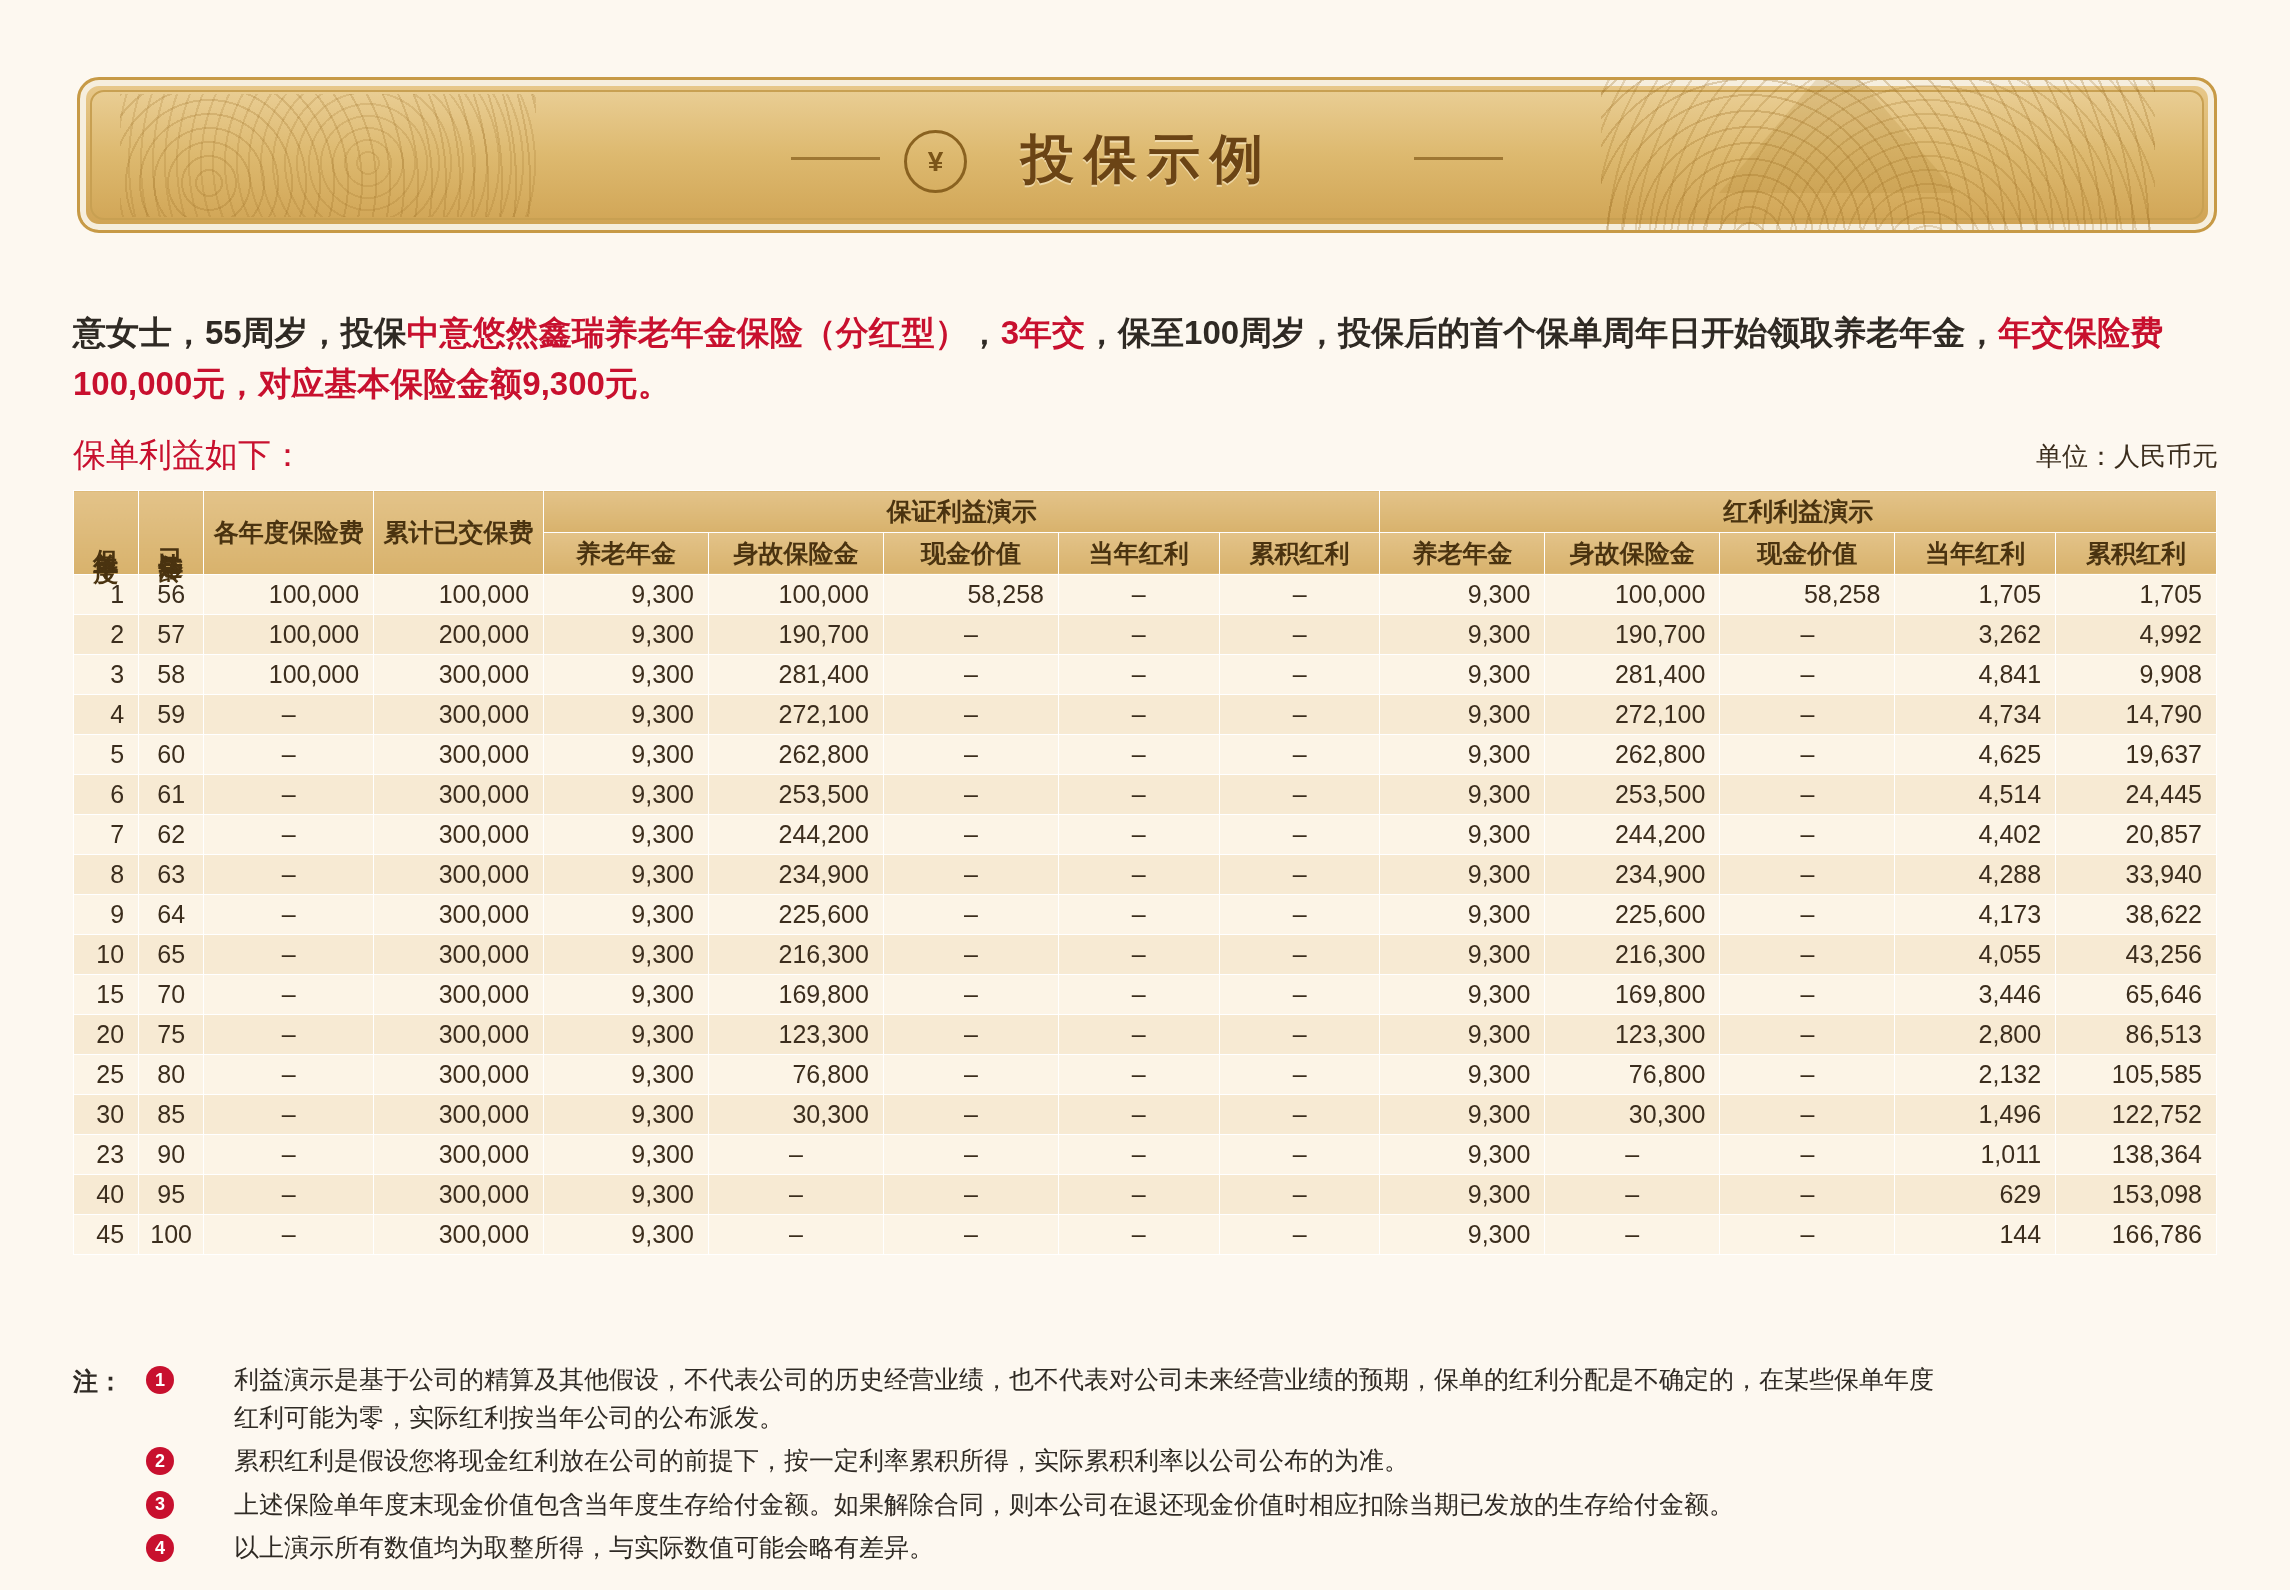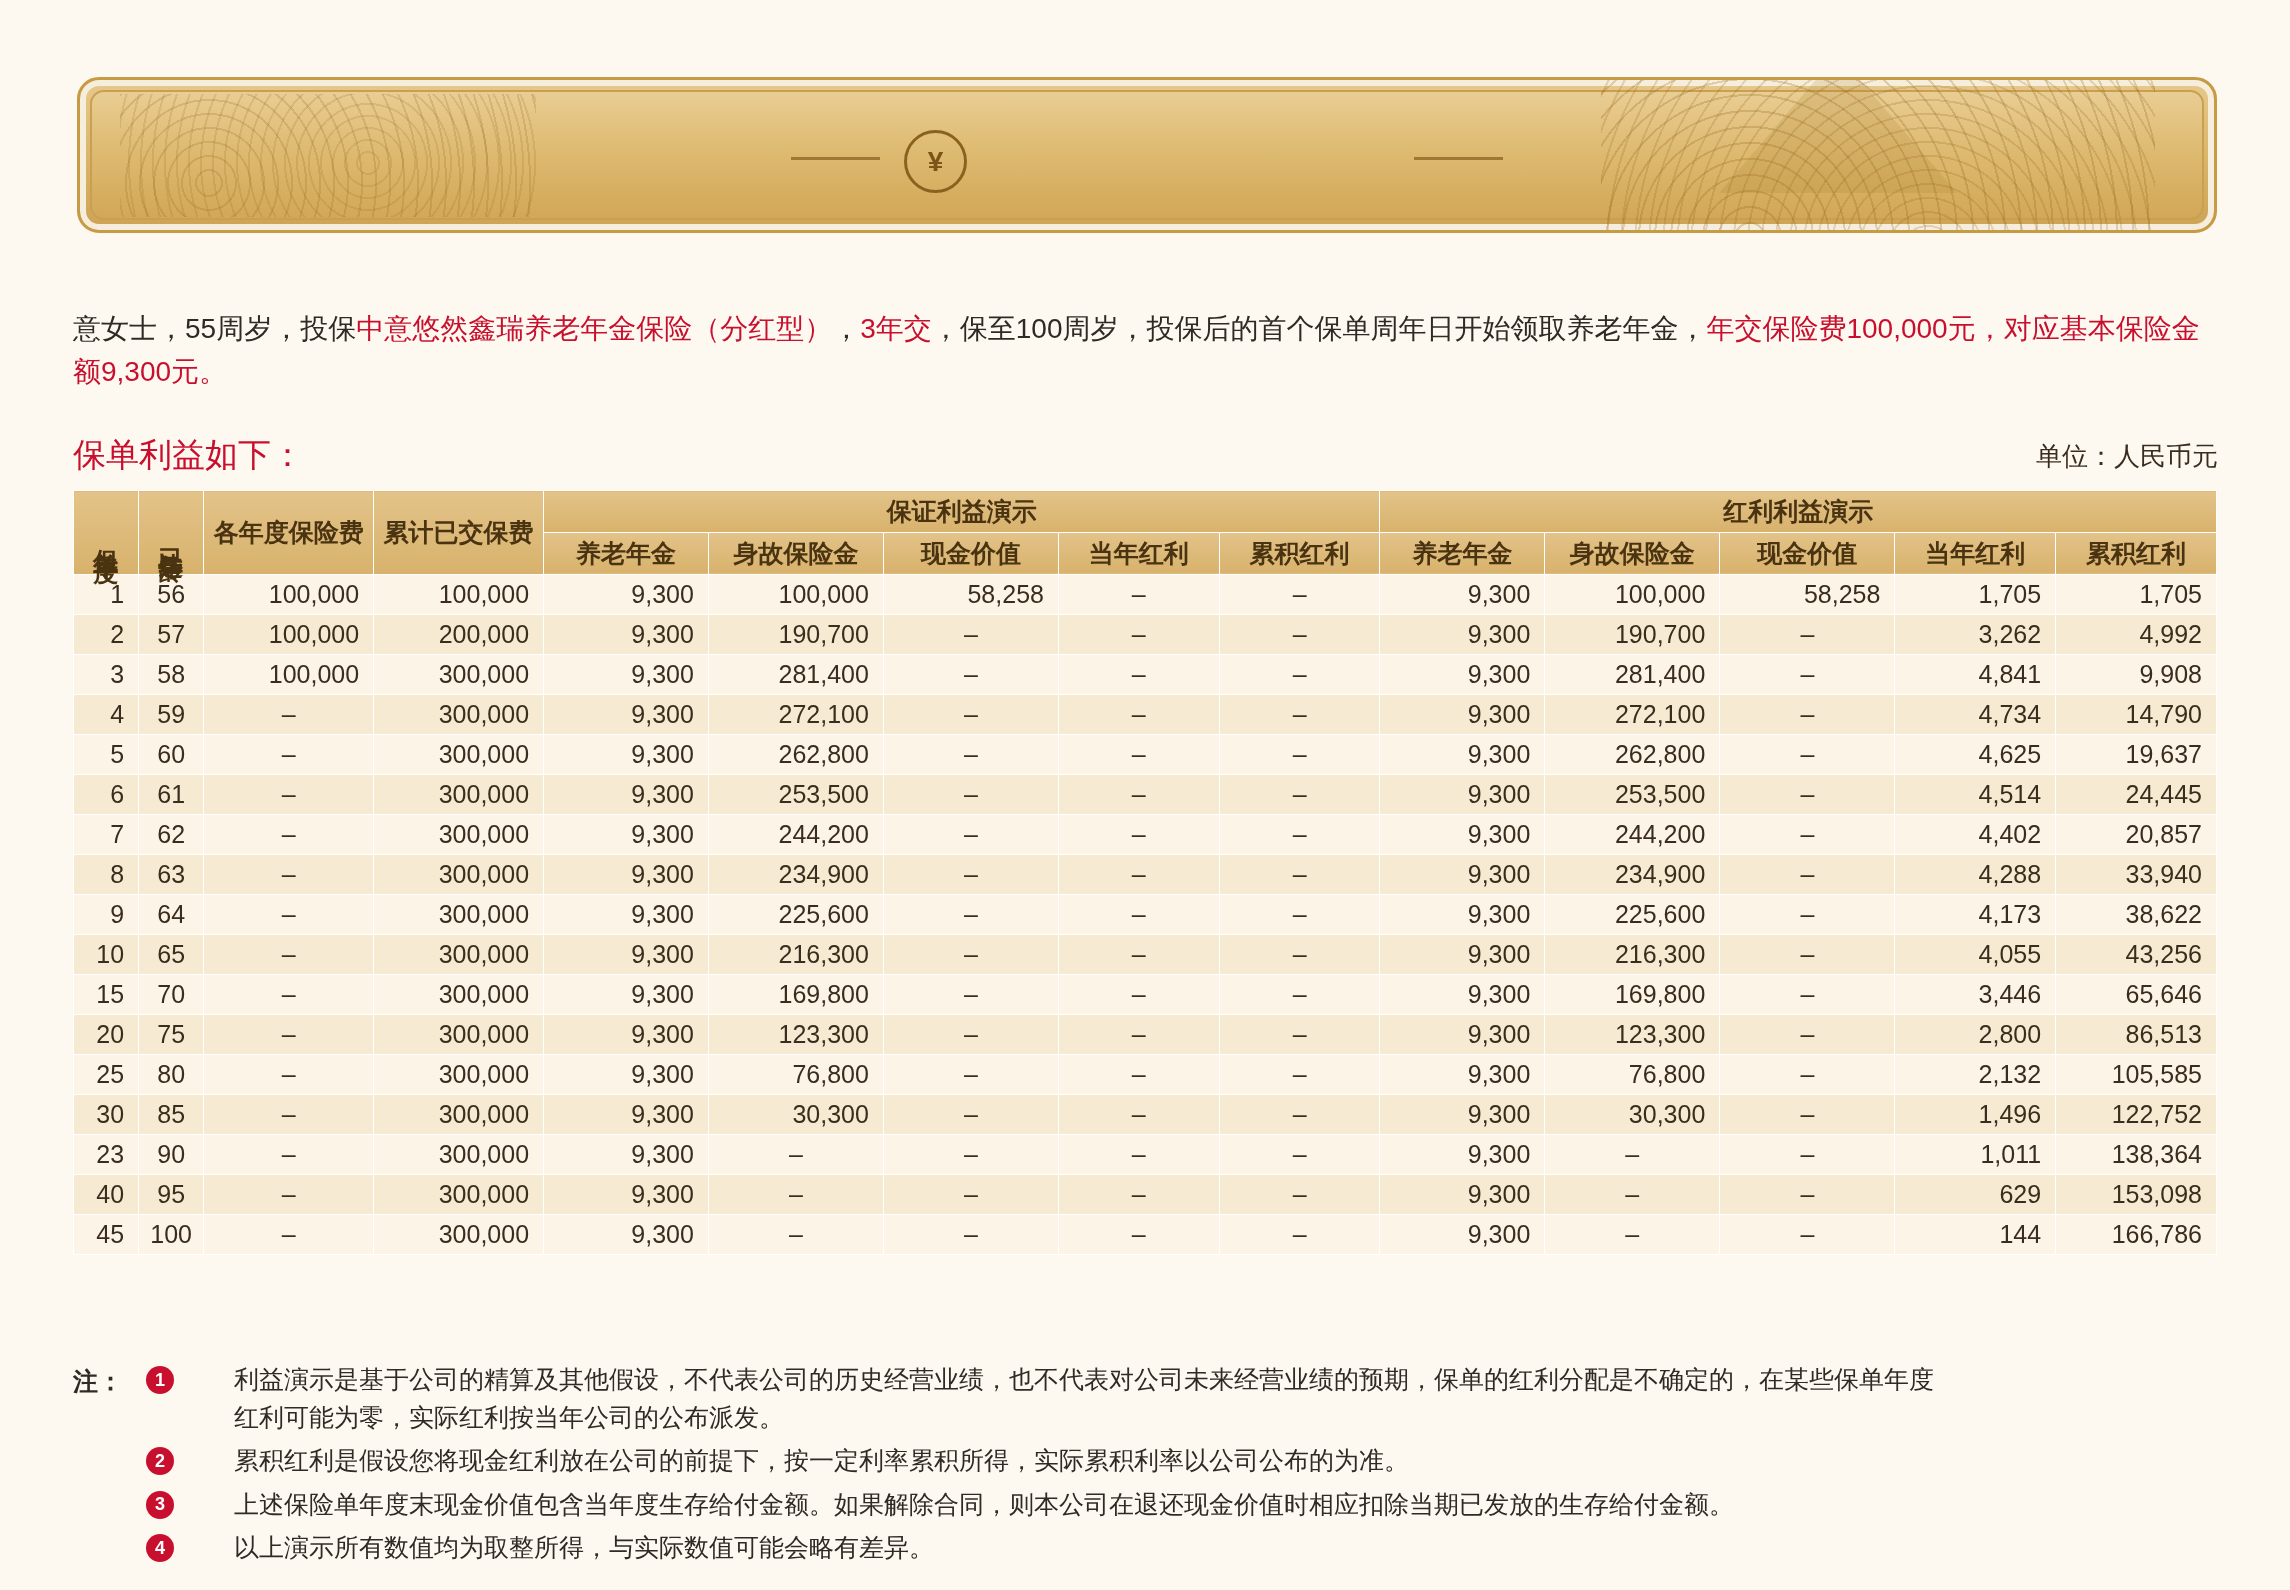--- a/index.html
+++ b/index.html
@@ -55,21 +55,21 @@
       repeating-radial-gradient(circle at 248px 69px, transparent 0 10px, rgba(150,104,30,.18) 10px 12px);
   }
   .peak{
     position:absolute;right:257px;top:-26px;width:0;height:0;
     border-left:119px solid transparent;border-right:119px solid transparent;
     border-bottom:139px solid rgba(168,120,40,.18);
   }
   
   .intro{
     position:absolute;left:73px;top:307px;width:2144px;
-    font-size:28px;line-height:1.55;font-weight:normal;color:#2f2a24;
+    font-size:33px;line-height:1.55;font-weight:bold;color:#2f2a24;
   }
   .hl{color:#c8102e;}
   .benefit-title{
     position:absolute;left:73px;top:433px;font-size:33px;font-weight:normal;color:#c8102e;
   }
   .unit{
     position:absolute;right:73px;top:439px;font-size:26px;color:#3b2d1d;
   }
   
   table{
@@ -106,20 +106,21 @@
 <body>
 
 <div class="banner">
   <div class="banner-inner"></div>
   <div class="cloudL"></div>
   <div class="peak"></div>
   <div class="mountain"></div>
   <div class="dash-left"></div>
   <div class="dash-right"></div>
   <div class="banner-coin">¥</div>
+  <div class="banner-title">投保示例</div>
 </div>
 
 <div class="intro">
   <span>意女士，55周岁，投保</span><span class="hl">中意悠然鑫瑞养老年金保险（分红型）</span><span>，</span><span class="hl">3年交</span><span>，保至100周岁，投保后的首个保单周年日开始领取养老年金，</span><span class="hl">年交保险费100,000元，对应基本保险金额9,300元。</span>
 </div>
 
 <div class="benefit-title">保单利益如下：</div>
 <div class="unit">单位：人民币元</div>
 
 <table>

